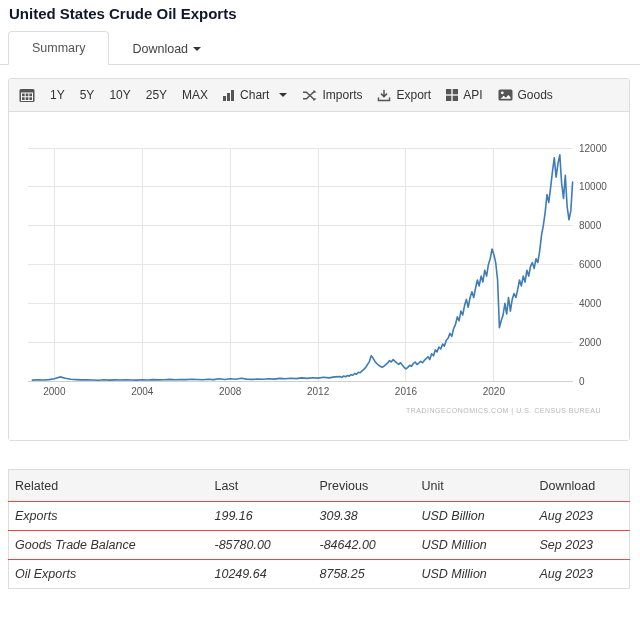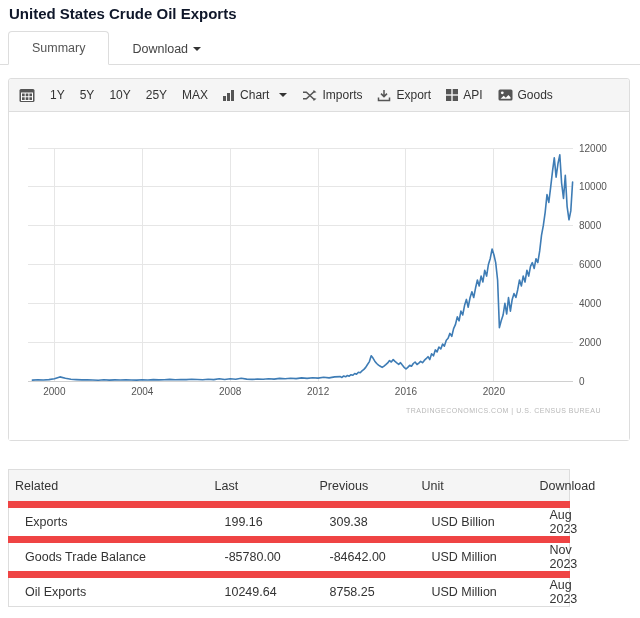--- a/index.html
+++ b/index.html
@@ -13,23 +13,23 @@
   
   .panel{margin:13px 8px 0 8px;border:1px solid #ddd;border-radius:3px;width:622px;box-sizing:border-box;}
   .toolbar{height:32px;background:#f5f5f5;border-bottom:1px solid #ddd;display:flex;align-items:center;padding:0 10px;gap:15px;font-size:12px;color:#333;border-radius:3px 3px 0 0;}
   .tb-item{display:inline-flex;align-items:center;gap:5px;cursor:pointer;white-space:nowrap;color:#333;}
   .tb-item svg{display:block;}
   .chart-body{height:328px;position:relative;background:#fff;}
   #chart-svg{position:absolute;left:0;top:0;}
   #chart-svg text.ax{font-family:"Liberation Sans",sans-serif;font-size:10px;fill:#555;}
   #chart-svg text.attr{font-family:"Liberation Sans",sans-serif;font-size:7px;fill:#b8b8b8;letter-spacing:0.5px;}
   
-  table.related{margin:28px 8px 0 8px;width:562px;border-collapse:collapse;font-size:12.5px;color:#333;border:1px solid #ddd;table-layout:fixed;}
+  table.related{margin:28px 8px 0 8px;width:622px;border-collapse:collapse;font-size:12.5px;color:#333;border:1px solid #ddd;table-layout:fixed;}
   table.related th{font-weight:normal;text-align:left;background:#f5f5f5;height:31px;padding:0 0 0 6px;color:#333;}
-  table.related td{height:28px;padding:0 0 0 16px;border-top:7px solid #ef4444;}
+  table.related td{height:28px;padding:0 0 0 6px;border-top:1px solid #ef4444;font-style:italic;}
   table.related col.c1{width:200px}
   table.related col.c2{width:105px}
   table.related col.c3{width:102px}
   table.related col.c4{width:118px}
 </style>
 </head>
 <body>
 
 <div class="page-title">United States Crude Oil Exports</div>
 
@@ -157,21 +157,21 @@
         <td>199.16</td>
         <td>309.38</td>
         <td>USD Billion</td>
         <td>Aug 2023</td>
       </tr>
       <tr>
         <td>Goods Trade Balance</td>
         <td>-85780.00</td>
         <td>-84642.00</td>
         <td>USD Million</td>
-        <td>Nov 2023</td>
+        <td>Sep 2023</td>
       </tr>
       <tr>
         <td>Oil Exports</td>
         <td>10249.64</td>
         <td>8758.25</td>
         <td>USD Million</td>
         <td>Aug 2023</td>
       </tr>
     </tbody>
 </table>

